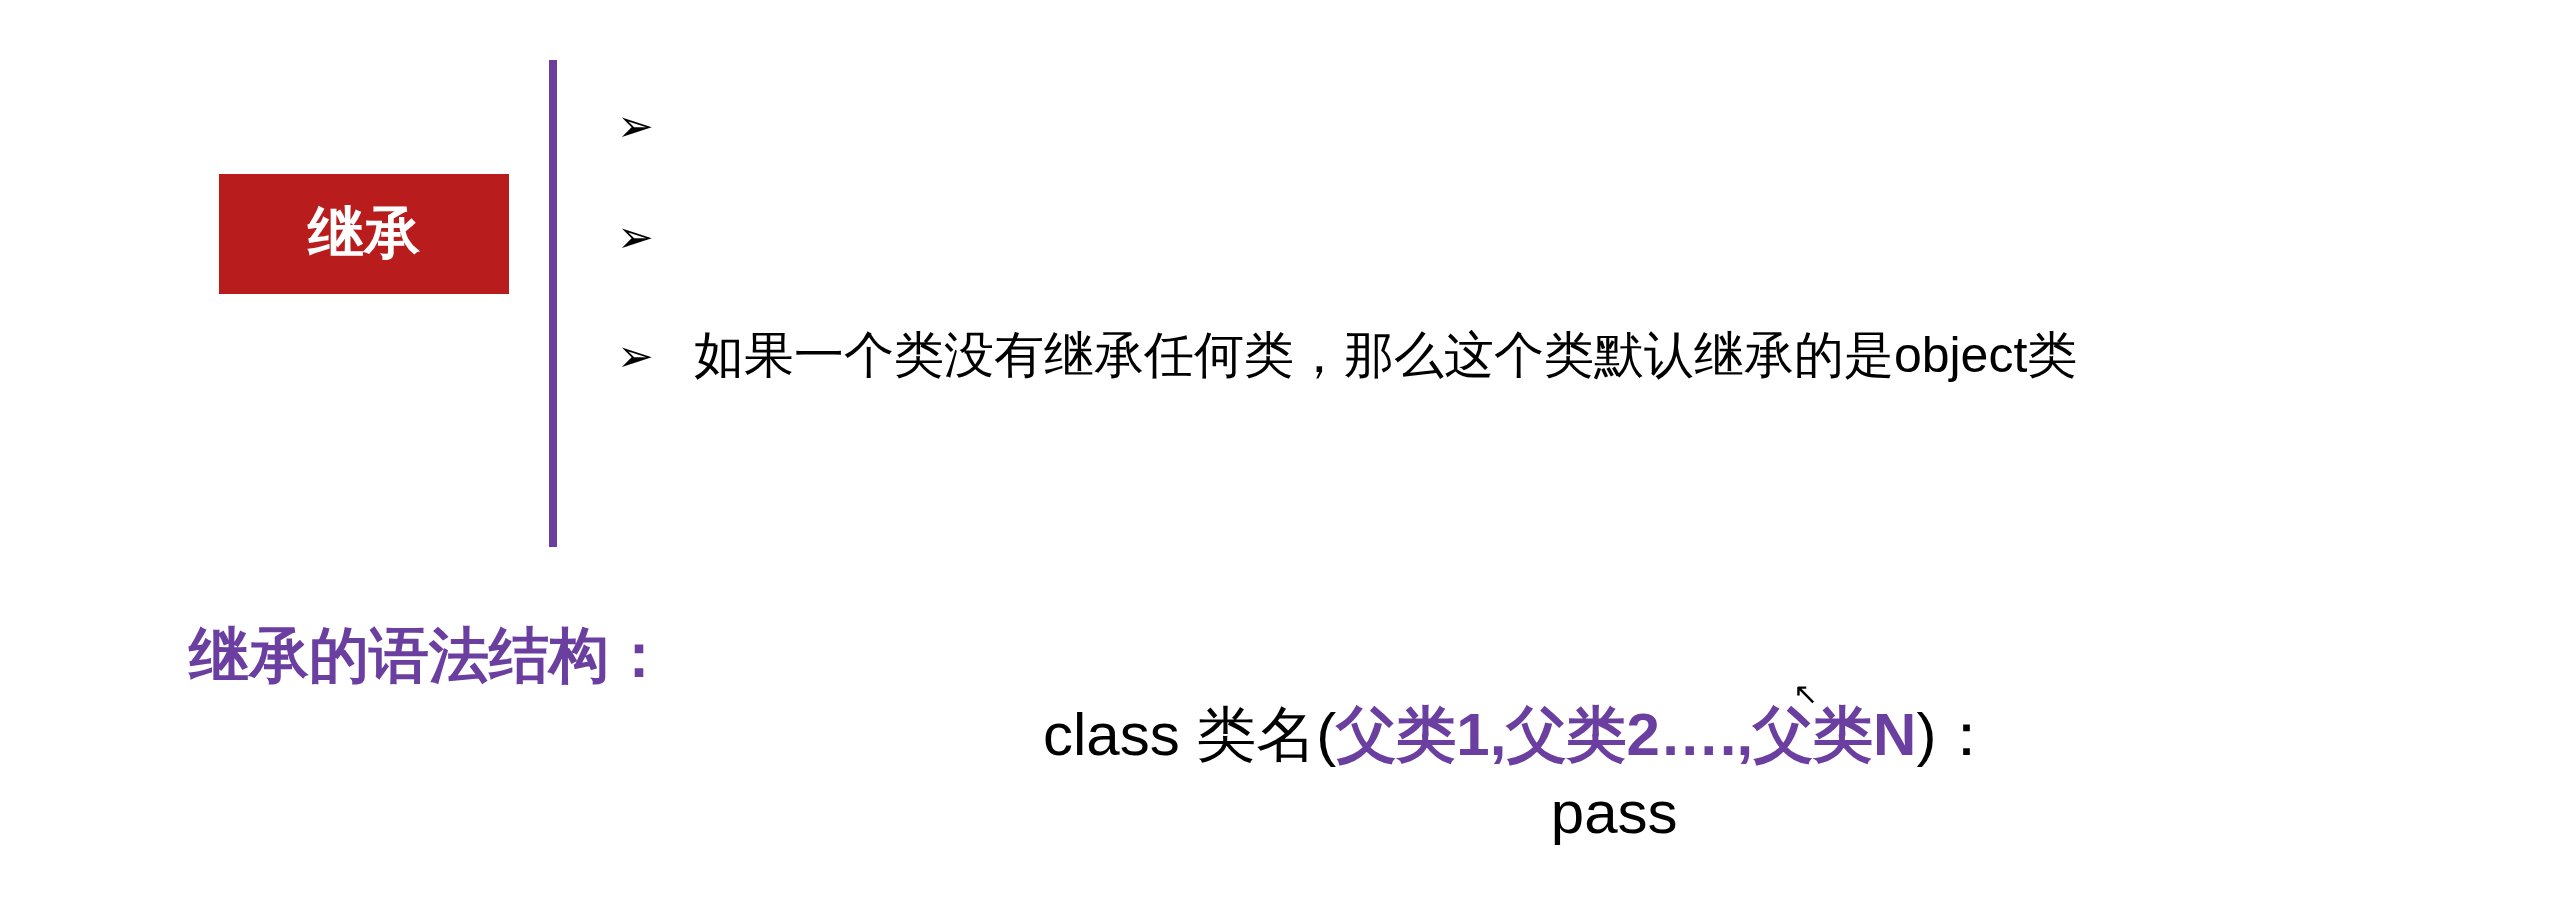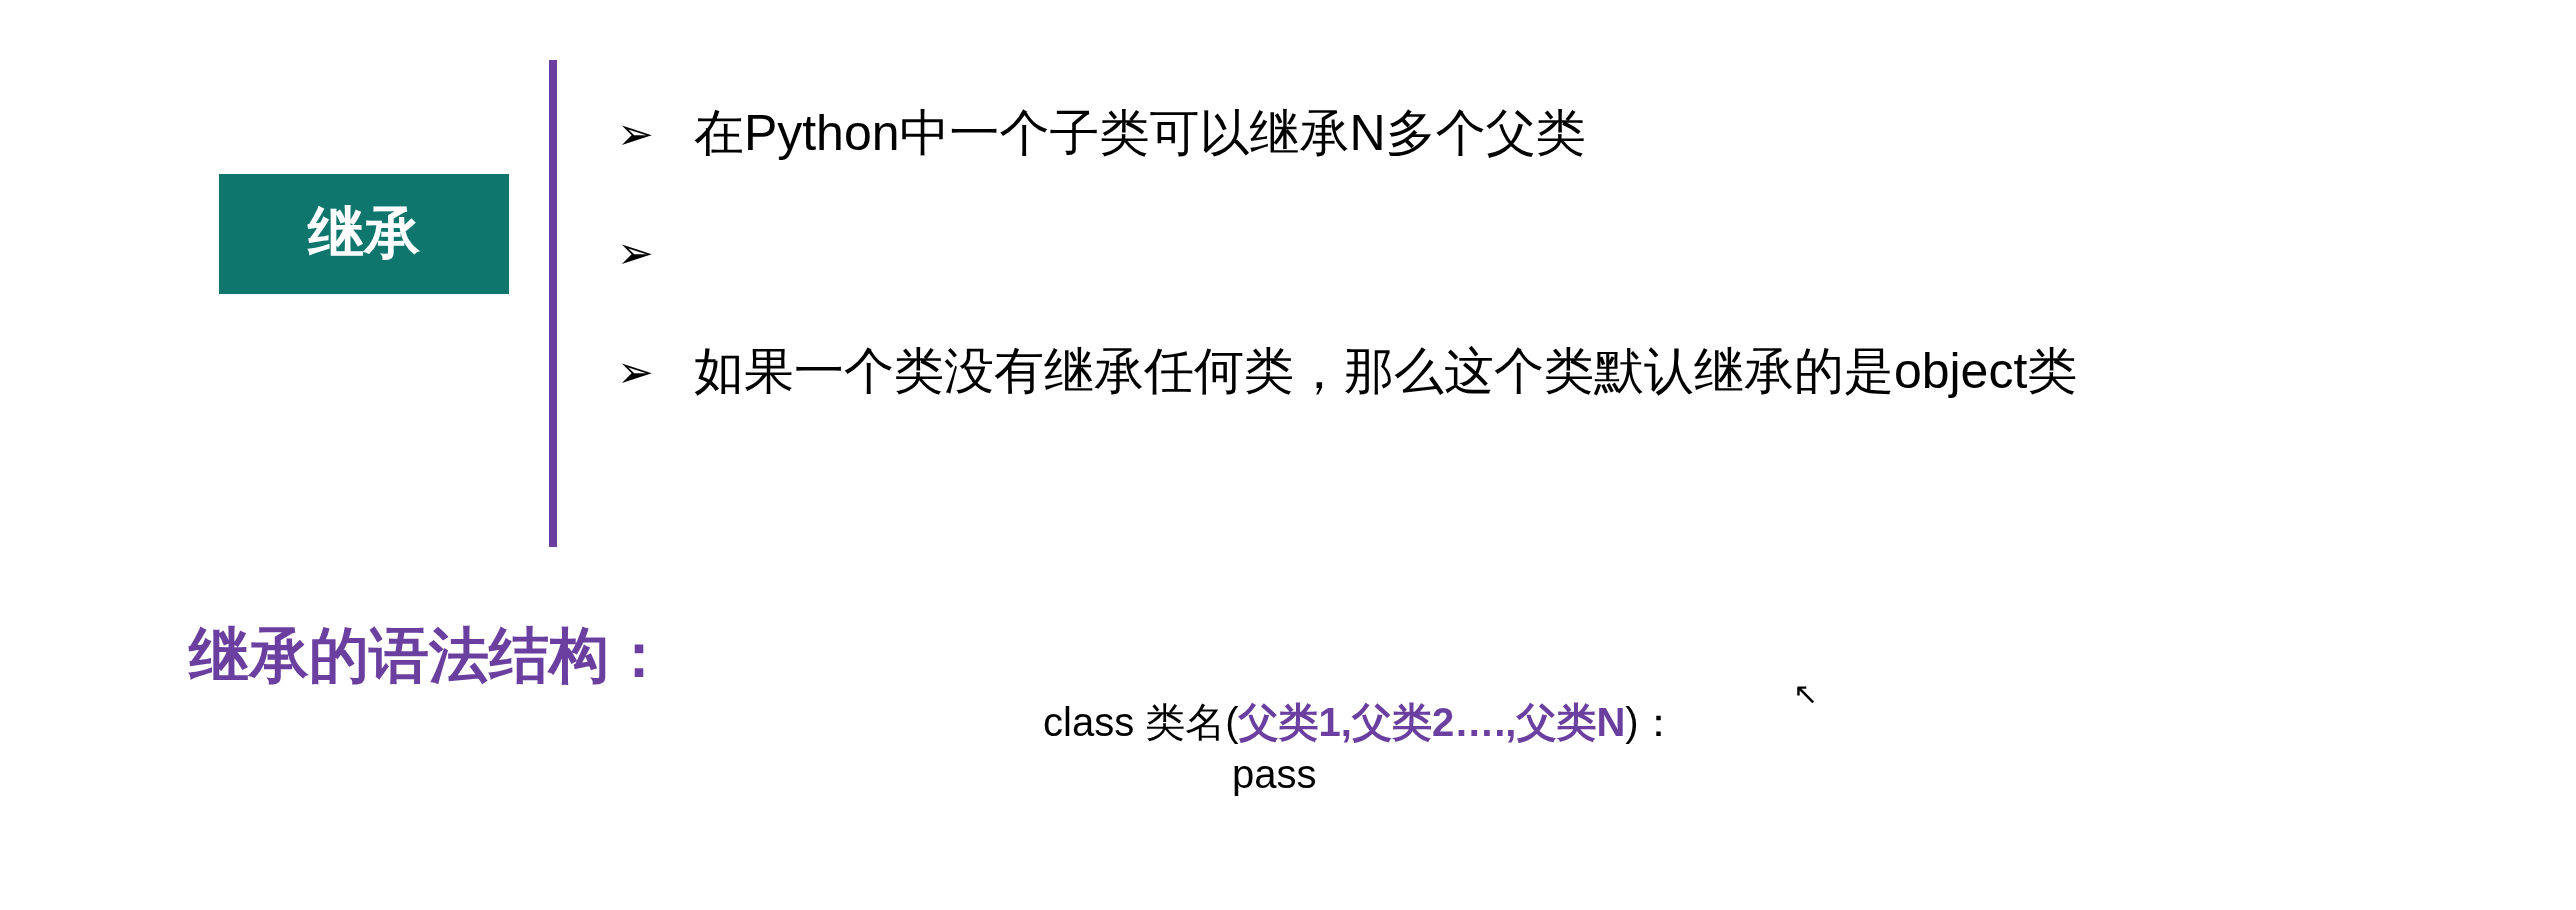--- a/index.html
+++ b/index.html
@@ -14,21 +14,21 @@
       height: 911px;
       position: relative;
     }
     .top-section {
       display: flex;
       align-items: flex-start;
       padding-top: 60px;
       padding-left: 219px;
     }
     .badge {
-      background: #0f766e;
+      background: #b91c1c;
       color: #ffffff;
       font-size: 56px;
       font-weight: bold;
       padding: 22px 89px;
       margin-top: 114px;
       margin-right: 0;
       white-space: nowrap;
     }
     .divider {
       width: 8px;
@@ -57,22 +57,23 @@
       font-size: 60px;
       font-weight: bold;
       position: absolute;
       left: 189px;
       top: 616px;
     }
     .syntax-code {
       position: absolute;
       left: 1043px;
       top: 695px;
-      font-size: 40px;
+      font-size: 60px;
       color: #000000;
+      text-align: center;
     }
     .code-line1 {
       white-space: nowrap;
     }
     .purple-bold {
       color: #6b3fa0;
       font-weight: bold;
     }
     .code-line2 {
       padding-left: 189px;
@@ -88,21 +89,20 @@
   </style>
 </head>
 <body>
 
 <div class="top-section">
   <div class="badge">继承</div>
   <div class="divider"></div>
   <div class="bullets">
     <div class="bullet-line">
       <span class="bullet-marker">➢</span>
-      <span>在Python中一个子类可以继承N多个父类</span>
     </div>
     <div class="bullet-line">
       <span class="bullet-marker">➢</span>
     </div>
     <div class="bullet-line">
       <span class="bullet-marker">➢</span>
       <span>如果一个类没有继承任何类，那么这个类默认继承的是object类</span>
     </div>
   </div>
 </div>

